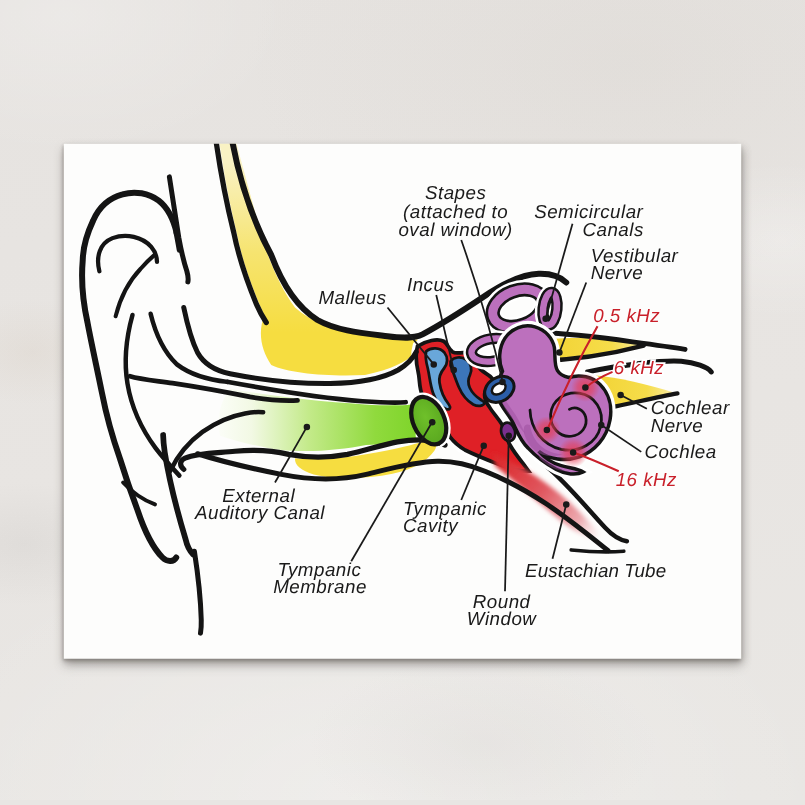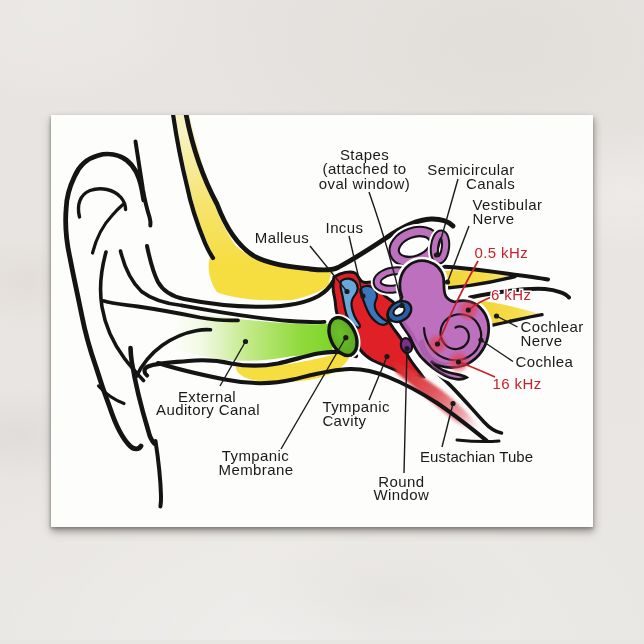--- a/index.html
+++ b/index.html
@@ -6,21 +6,21 @@
 body{width:644px;height:644px;overflow:hidden;background:#e8e6e3;font-family:"Liberation Sans",sans-serif;}
 #stage{position:relative;width:644px;height:640px;
 background:
 radial-gradient(ellipse 90px 60px at 4% 44%, rgba(205,190,172,0.18), rgba(205,190,172,0) 70%),
 radial-gradient(ellipse 120px 70px at 3% 68%, rgba(188,185,182,0.2), rgba(188,185,182,0) 70%),
 radial-gradient(ellipse 160px 90px at 97% 30%, rgba(255,255,255,0.25), rgba(255,255,255,0) 70%),
 radial-gradient(ellipse 200px 100px at 60% 93%, rgba(196,192,188,0.15), rgba(196,192,188,0) 70%),
 radial-gradient(ellipse 260px 160px at 8% 2%, rgba(255,255,255,0.22), rgba(255,255,255,0) 70%),
 radial-gradient(ellipse 420px 240px at 78% 8%, rgba(213,208,202,0.28), rgba(213,208,202,0) 72%),
 radial-gradient(ellipse 500px 300px at 45% 100%, rgba(255,255,255,0.28), rgba(255,255,255,0) 75%),
-linear-gradient(172deg,#e6e3e0 0%,#e8e5e2 55%,#e9e7e4 100%);}
+linear-gradient(172deg,#e6e3e0 0%,#e8e5e2 55%,#e9e7e4 100%); font-style: italic;}
 #card{position:absolute;left:51px;top:115px;width:542px;height:412px;background:#fdfdfc;
 box-shadow:0 5px 8px rgba(100,95,90,.45),0 2px 3px rgba(100,95,90,.4),2px 3px 6px rgba(100,95,90,.22),-1px 1px 2px rgba(100,95,90,.2);}
 svg{position:absolute;left:0;top:0;}
 text{font-family:"Liberation Sans",sans-serif;font-size:15px;letter-spacing:0.4px;fill:#1a1a1a;}
 .red{fill:#c9202a;}
 </style>
 </head>
 <body>
 <div id="stage">
 <div id="card"></div>

